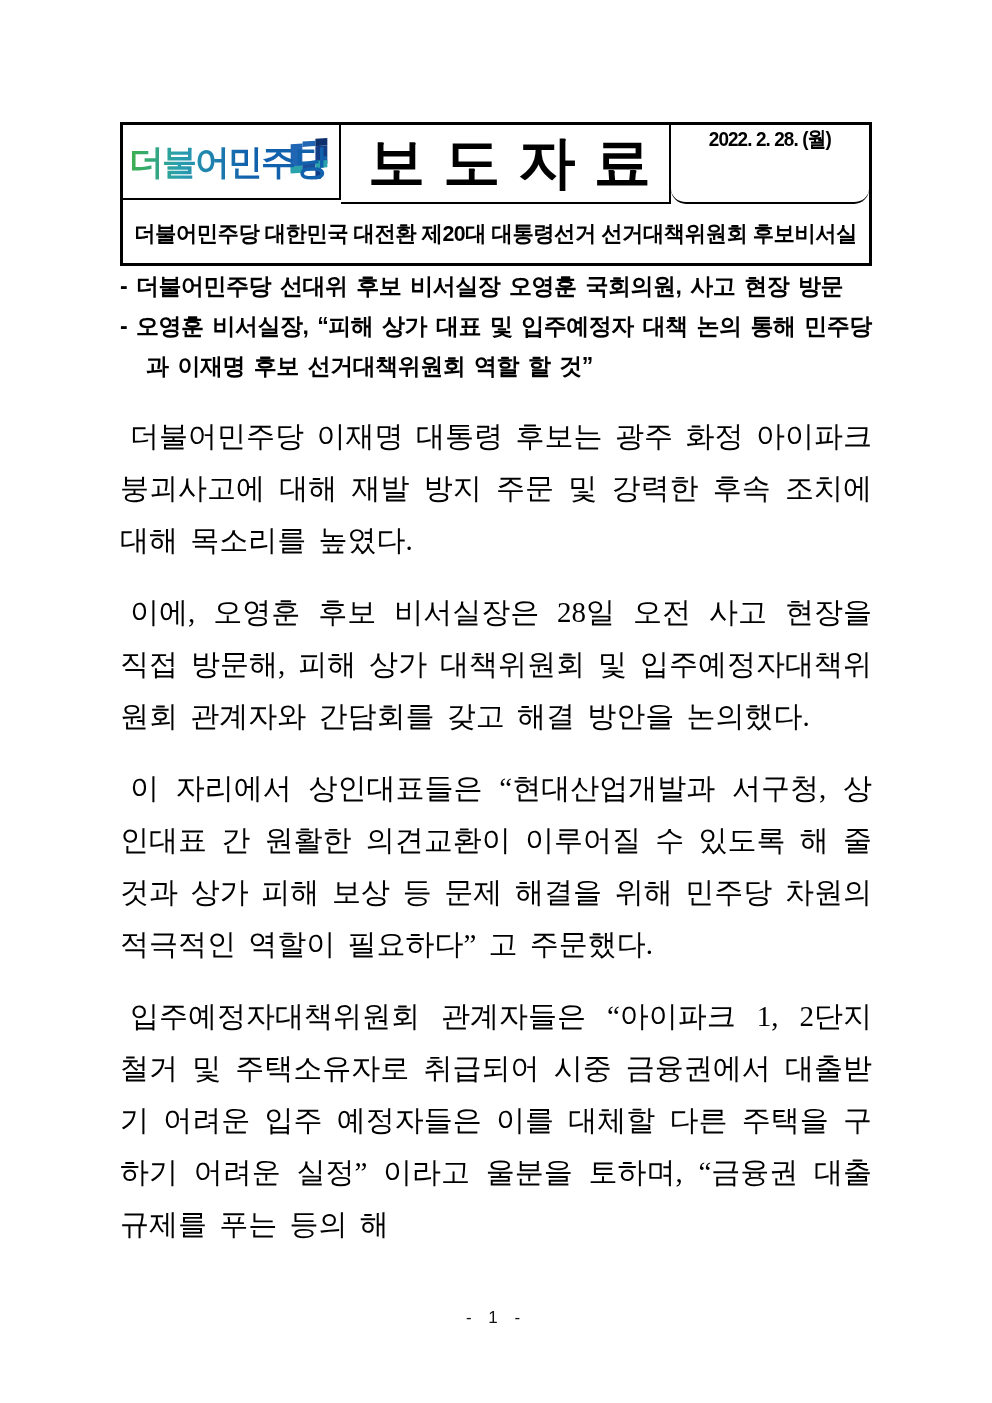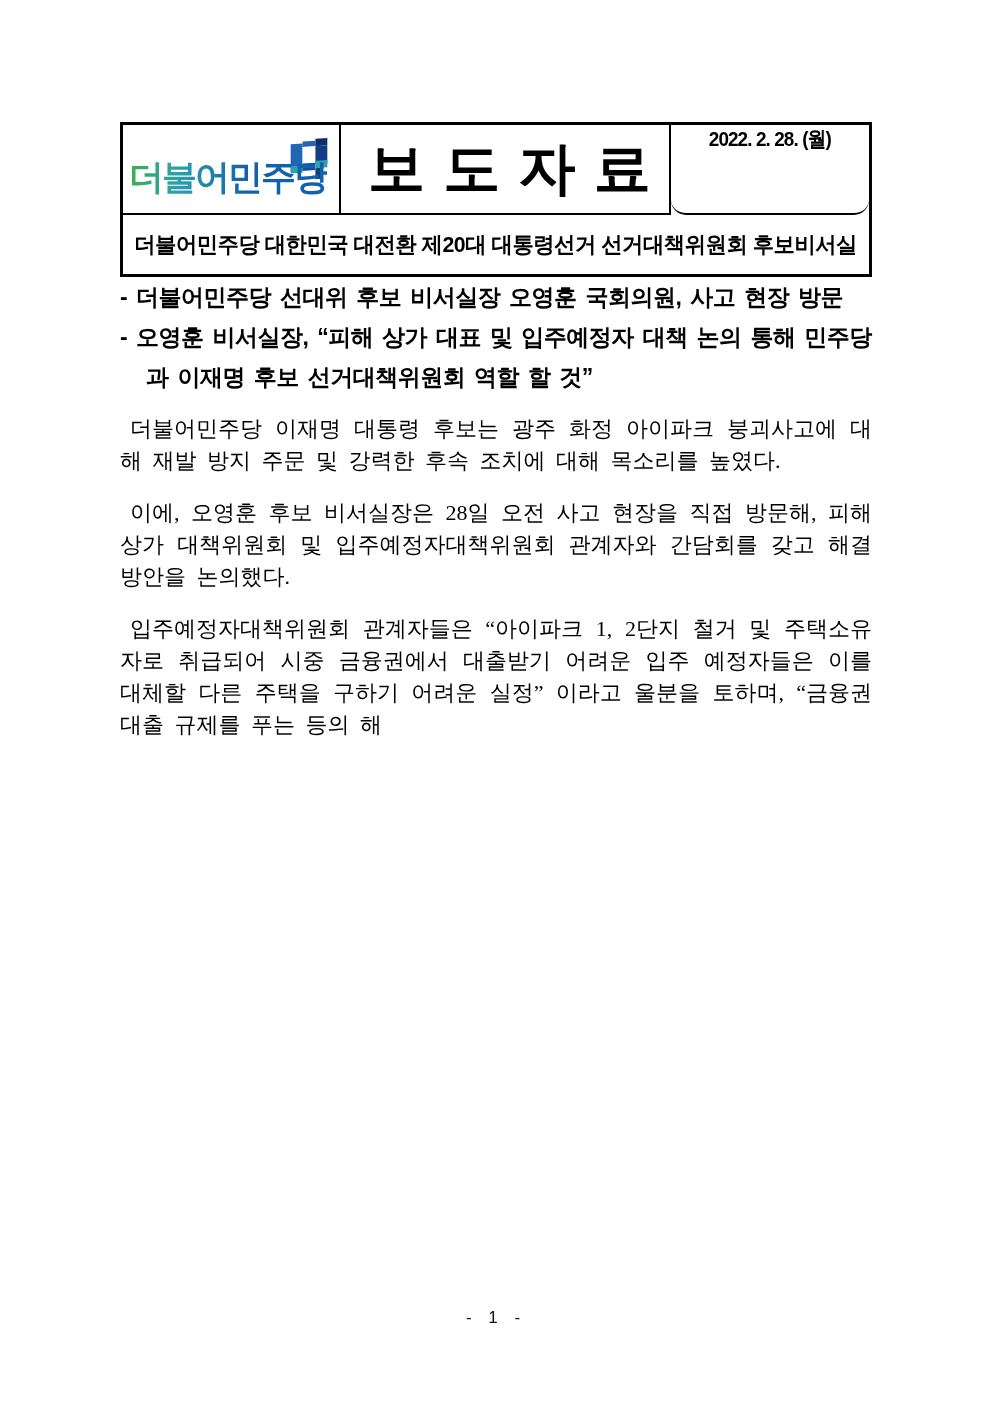--- a/index.html
+++ b/index.html
@@ -24,21 +24,21 @@
   .header-table {
     margin-top: 122px;
     border: 3px solid #000;
     display: grid;
     grid-template-columns: 218px 330px 1fr;
   }
   .ht-cell { border-right: 2px solid #000; border-bottom: 2px solid #000; }
   .ht-cell.last { border-right: none; }
   .logo-cell {
     position: relative;
-    height: 90px;
+    height: 75px;
     text-decoration: underline;
   }
   .logo-text {
     position: absolute;
     left: 6px; bottom: 12px;
     font-size: 35px;
     font-weight: bold;
     letter-spacing: -2px;
     background: linear-gradient(90deg, #3db04b 0%, #2a9fae 25%, #1261ac 60%, #1261ac 100%);
     -webkit-background-clip: text;
@@ -103,24 +103,24 @@
     letter-spacing: -0.5px;
   }
   .bullet-item {
     padding-left: 26px;
     text-indent: -26px;
     word-spacing: 3px;
   }
 
   
   .body-text {
-    margin-top: 16px;
+    margin-top: 24px;
     font-family: "Liberation Serif", "DejaVu Serif", serif;
-    font-size: 22px;
-    line-height: 32px;
+    font-size: 29px;
+    line-height: 52px;
     text-align: justify;
     word-spacing: 5px;
   }
   .body-text p { margin-bottom: 20px; text-indent: 10px; }
 
   
   .footer {
     position: absolute;
     left: 0; width: 100%;
     top: 1308px;
@@ -168,19 +168,20 @@
 
 
     <div class="bullets">
       <div class="bullet-item">- 더불어민주당 선대위 후보 비서실장 오영훈 국회의원, 사고 현장 방문</div>
       <div class="bullet-item">- 오영훈 비서실장, “피해 상가 대표 및 입주예정자 대책 논의 통해 민주당과 이재명 후보 선거대책위원회 역할 할 것”</div>
     </div>
 
     <div class="body-text">
       <p>더불어민주당 이재명 대통령 후보는 광주 화정 아이파크 붕괴사고에 대해 재발 방지 주문 및 강력한 후속 조치에 대해 목소리를 높였다.</p>
       <p>이에, 오영훈 후보 비서실장은 28일 오전 사고 현장을 직접 방문해, 피해 상가 대책위원회 및 입주예정자대책위원회 관계자와 간담회를 갖고 해결 방안을 논의했다.</p>
+      <p>이 자리에서 상인대표들은 “현대산업개발과 서구청, 상인대표 간 원활한 의견교환이 이루어질 수 있도록 해 줄 것과 상가 피해 보상 등 문제 해결을 위해 민주당 차원의 적극적인 역할이 필요하다” 고 주문했다.</p>
       <p>입주예정자대책위원회 관계자들은 “아이파크 1, 2단지 철거 및 주택소유자로 취급되어 시중 금융권에서 대출받기 어려운 입주 예정자들은 이를 대체할 다른 주택을 구하기 어려운 실정” 이라고 울분을 토하며, “금융권 대출 규제를 푸는 등의 해</p>
     </div>
 
   </div>
 
   <div class="footer">- 1 -</div>
 </div>
 
 </body></html>

